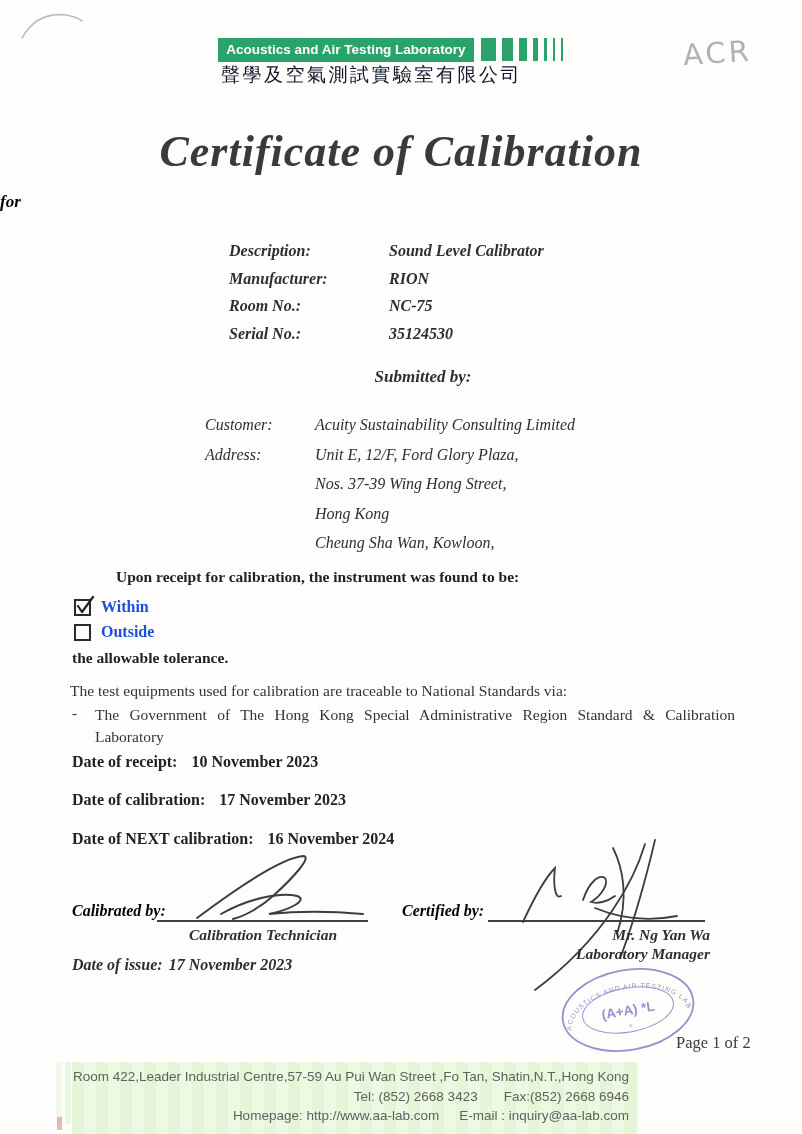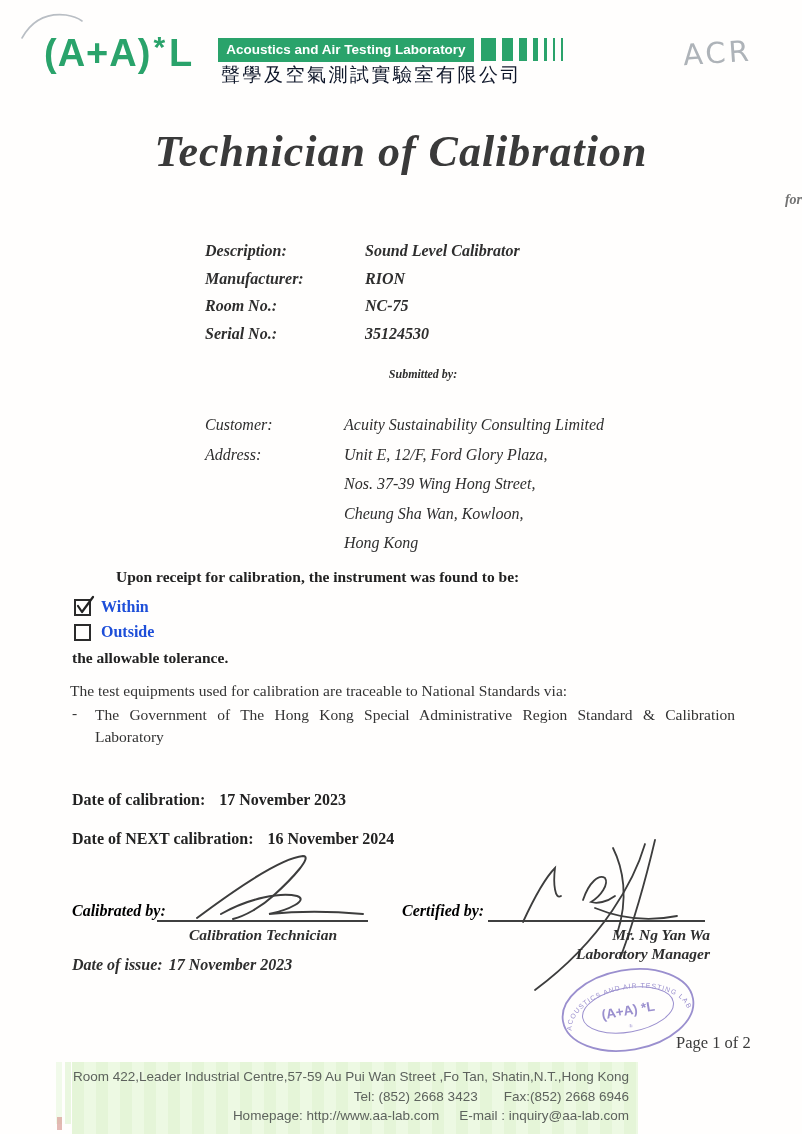--- a/index.html
+++ b/index.html
@@ -22,33 +22,33 @@
          font-size:19px; letter-spacing:2.5px; }
   .bars { left:481px; top:38px; height:23px; display:flex; align-items:stretch; }
   .bars span { display:block; background:#2aa36b; margin-right:6px; }
   .handnote { left:683px; top:36px; color:#9aa1a8; font-family:"DejaVu Sans", sans-serif;
               font-size:29px; letter-spacing:3px; transform:rotate(-4deg); opacity:.8; }
   .scribble { left:18px; top:8px; }
 
   
   .title { left:0; top:126px; width:100%; text-align:center; font-size:44px;
            font-weight:bold; font-style:italic; color:#3a3a3a; letter-spacing:1px; }
-  .for { left:0; top:192px; width:100%; text-align:right; font-size:14px;
-         font-weight:bold; font-style:italic; color:#737373; }
+  .for { left:0; top:192px; width:100%; text-align:left; font-size:17px;
+         font-weight:bold; font-style:italic; color:#000000; }
 
   
   .inst { left:205px; top:237px; font-size:16px; font-weight:bold; font-style:italic; }
-  .inst .row { height:27.5px; line-height:27.5px; display:flex; }
+  .inst .row { height:27.5px; line-height:27.5px; display:flex;margin-left:24px; }
   .inst .lbl { width:160px; }
 
   
-  .submitted { left:0; top:367px; width:100%; text-align:center; font-size:12px;
+  .submitted { left:0; top:367px; width:100%; text-align:center; font-size:17px;
                font-weight:bold; font-style:italic;padding-left:44px; }
   .cust { left:205px; top:410px; font-size:16px; font-style:italic; }
-  .cust .row { height:29.6px; line-height:29.6px; display:flex;gap:29px; }
+  .cust .row { height:29.6px; line-height:29.6px; display:flex; }
   .cust .lbl { width:110px; }
 
   
   .bold15 { font-size:15.5px; font-weight:bold; color:#222; }
   .tol-intro { left:72px; top:568px;margin-left:44px; }
   .opts { left:74px; top:595px; }
   .opt { display:flex; align-items:center; height:24px; margin-bottom:1px; }
   .box { position:relative; width:17px; height:17px; border:2px solid #2b2b2b; margin-right:10px; }
   .box svg { position:absolute; left:0px; top:-6px; overflow:visible; }
   .opt .olbl { font-size:16px; font-weight:bold; color:#1d4ed8; }
@@ -103,37 +103,34 @@
 </style>
 </head>
 <body>
 
 <div class="page">
 
   <svg class="abs scribble" width="70" height="35">
     <path d="M4,30 C 14,12 30,5 48,7 C 55,8 60,10 64,13" fill="none" stroke="#b9bec4" stroke-width="1.6" stroke-linecap="round"></path>
   </svg>
 
-  <div class="abs logo">
-    <span>(A+A)</span><span class="star">*</span><span>L</span>
-  </div>
   <div class="abs banner">Acoustics and Air Testing Laboratory Co. Ltd.</div>
   <div class="abs cjk">聲學及空氣測試實驗室有限公司</div>
   <div class="abs bars">
     <span style="width:15px"></span>
       <span style="width:11px"></span>
       <span style="width:8px"></span>
     <span style="width:5px"></span>
       <span style="width:3px"></span>
       <span style="width:2px"></span>
       <span style="width:1.5px"></span>
   </div>
   <div class="abs handnote">ACR</div>
 
-  <div class="abs title">Technician of Calibration</div>
+  <div class="abs title">Certificate of Calibration</div>
   <div class="abs for">for</div>
 
   <div class="abs inst">
     <div class="row">
       <span class="lbl">Description:</span>
       <span>Sound Level Calibrator</span>
     </div>
     <div class="row">
       <span class="lbl">Manufacturer:</span>
       <span>RION</span>
@@ -157,25 +154,25 @@
     <div class="row">
       <span class="lbl">Address:</span>
       <span>Unit E, 12/F, Ford Glory Plaza,</span>
     </div>
     <div class="row">
       <span class="lbl"></span>
       <span>Nos. 37-39 Wing Hong Street,</span>
     </div>
     <div class="row">
       <span class="lbl"></span>
+      <span>Hong Kong</span>
+    </div>
+    <div class="row">
+      <span class="lbl"></span>
       <span>Cheung Sha Wan, Kowloon,</span>
-    </div>
-    <div class="row">
-      <span class="lbl"></span>
-      <span>Hong Kong</span>
     </div>
   </div>
 
   <div class="abs bold15 tol-intro">Upon receipt for calibration, the instrument was found to be:</div>
   <div class="abs opts">
     <div class="opt">
       <span class="box">
         <svg width="22" height="22">
           <polyline points="2,11 6,17 17,2" fill="none" stroke="#222" stroke-width="2.2" stroke-linecap="round" stroke-linejoin="round"></polyline>
         </svg>
@@ -193,20 +190,23 @@
 
   <div class="abs trace1">The test equipments used for calibration are traceable to National Standards via:</div>
   <div class="abs trace-bullet">
     <span class="dash">-</span>
     <span class="txt">
       <span class="j" style="display:block">The Government of The Hong Kong Special Administrative Region Standard &amp; Calibration</span>
       <span style="display:block">Laboratory</span>
     </span>
   </div>
 
+  <div class="abs dates d1">
+    <span>Date of receipt:</span><span class="val">10 November 2023</span>
+  </div>
   <div class="abs dates d2">
     <span>Date of calibration:</span><span class="val">17 November 2023</span>
   </div>
   <div class="abs dates d3">
     <span>Date of NEXT calibration:</span><span class="val">16 November 2024</span>
   </div>
 
   <div class="abs sig-label cal-lbl">Calibrated by:</div>
   <div class="abs sig-line line1"></div>
   <svg class="abs sig-svg" style="left:185px; top:852px;" width="200" height="72">

